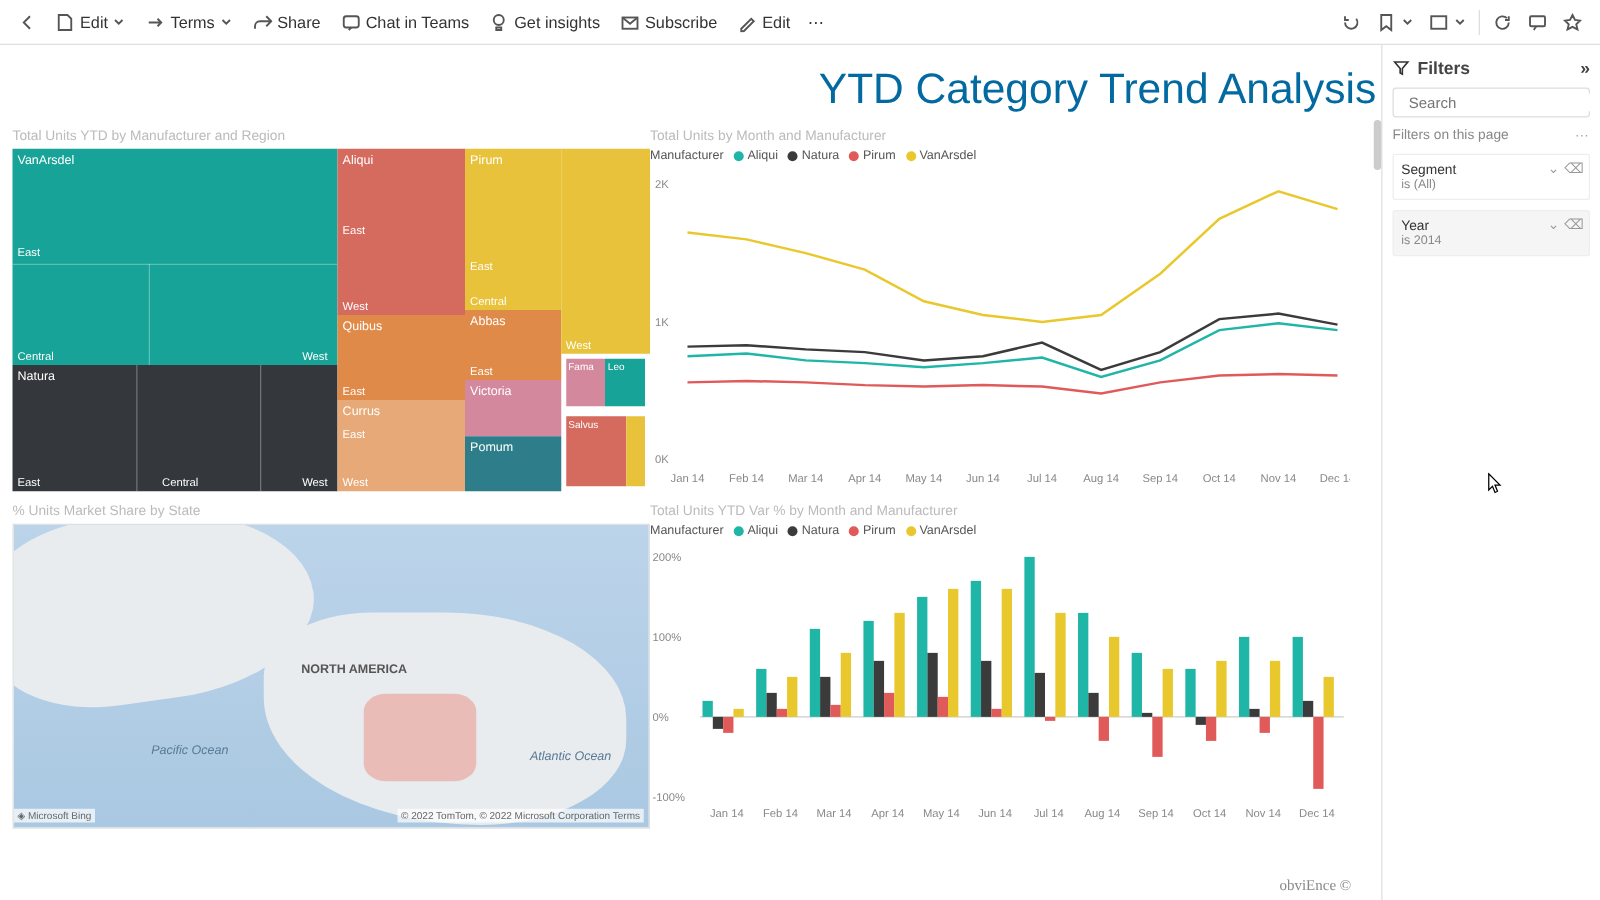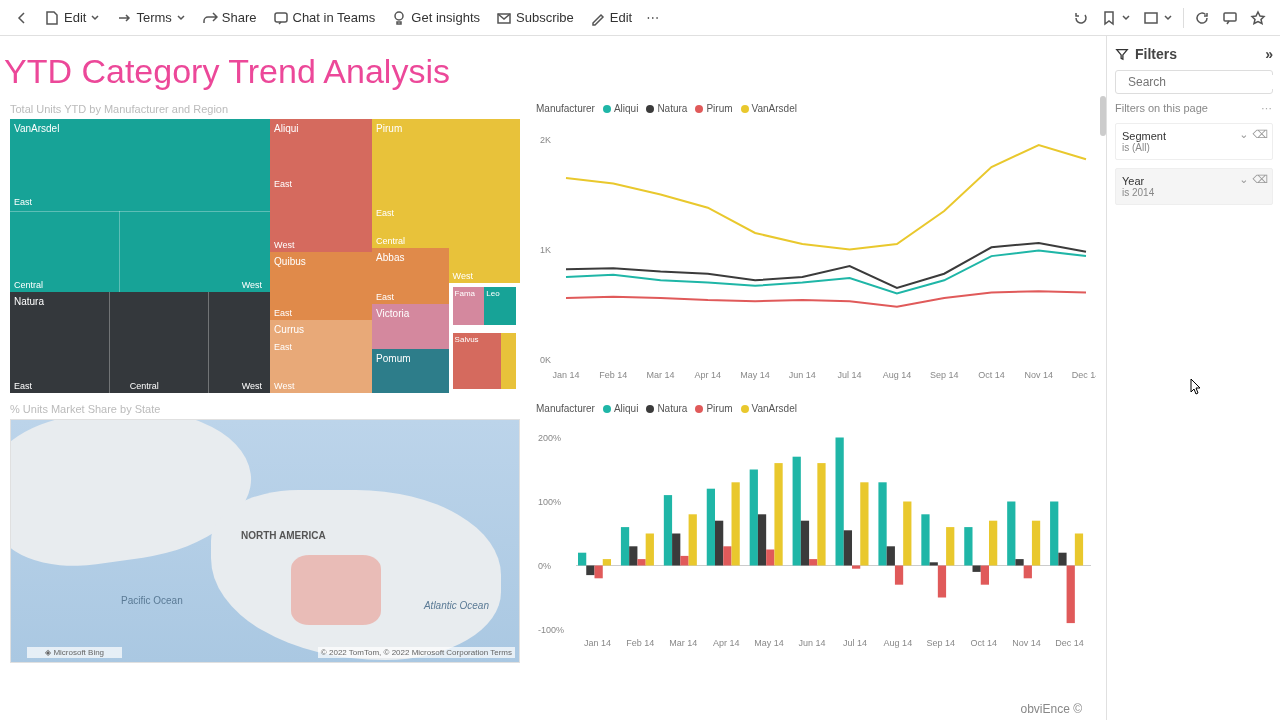--- a/index.html
+++ b/index.html
@@ -6,22 +6,22 @@
 body{width:1280px;height:720px;overflow:hidden;background:#fff;color:#333}
 .toolbar{height:36px;border-bottom:1px solid #e0e0e0;display:flex;align-items:center;padding:0 8px;font-size:13px;color:#333}
 .toolbar .tb-item{display:flex;align-items:center;gap:4px;padding:4px 8px;cursor:pointer}
 .toolbar .sp{flex:1}
 .toolbar svg{width:16px;height:16px;stroke:#555;fill:none;stroke-width:1.5}
 .toolbar .chev{width:10px;height:10px}
 .toolbar .icon-only{padding:4px 6px}
 .divider-v{width:1px;height:20px;background:#ddd;margin:0 4px}
 .main{display:flex;height:684px}
 .report{flex:1;padding:10px 4px 4px 4px;position:relative}
-.report-title{text-align:left;font-size:34px;font-weight:300;color:#ec4899;margin:6px 0 12px}
-.grid{display:grid;grid-template-columns:510px 560px;grid-template-rows:290px 260px;gap:10px 16px;padding:0 6px}
+.report-title{text-align:right;font-size:34px;font-weight:300;color:#0369a1;margin:6px 0 12px}
+.grid{display:grid;grid-template-columns:510px 560px;grid-template-rows:290px 260px;gap:10px 0;padding:0 6px}
 .vis{display:flex;flex-direction:column}
 .vis-title{font-size:11px;color:#bbb;margin-bottom:4px}
 .treemap{flex:1;display:flex;font-size:10px;color:#fff}
 .tm-col{display:flex;flex-direction:column}
 .tm-cell{position:relative;padding:4px;overflow:hidden}
 .tm-cell .mname{font-weight:500}
 .tm-sub{position:absolute;font-size:9px}
 .legend{font-size:10px;color:#555;display:flex;align-items:center;gap:8px;margin-bottom:2px}
 .legend .lg{display:flex;align-items:center;gap:3px}
 .legend .dot{width:8px;height:8px;border-radius:50%}
@@ -34,21 +34,21 @@
 .filters-hd .collapse{margin-left:auto;cursor:pointer}
 .search{display:flex;align-items:center;border:1px solid #ddd;border-radius:3px;padding:4px 6px;gap:6px}
 .search input{border:none;outline:none;flex:1;font-size:12px}
 .section-hd{font-size:11px;color:#888;display:flex;}
 .section-hd .dots{margin-left:auto;letter-spacing:1px;color:#aaa}
 .fcard{border:1px solid #eee;border-radius:2px;padding:6px 6px;font-size:11px;color:#555;position:relative}
 .fcard.locked{background:#f5f5f5}
 .fcard .fname{color:#333}
 .fcard .fval{color:#888;font-size:10px}
 .fcard .fctl{position:absolute;right:4px;top:4px;display:flex;gap:4px;color:#999}
-.footer-brand{position:absolute;right:24px;bottom:4px;font-size:12px;color:#888;font-family:Liberation Sans, sans-serif}
+.footer-brand{position:absolute;right:24px;bottom:4px;font-size:12px;color:#888;font-family:Liberation Serif, serif}
 .cursor{position:absolute;left:1190px;top:342px;width:12px;height:18px;pointer-events:none}
 .cursor svg{width:12px;height:18px}
 svg text{font-size:9px;fill:#888}
 </style>
 </head>
 <body>
 
 <div class="toolbar">
   <div class="tb-item icon-only">
       <svg viewBox="0 0 16 16">
@@ -197,20 +197,21 @@
             </div>
             <div class="tm-cell" style="flex:18;display:flex">
               <div style="flex:3;background:#d56a5e;padding:2px;font-size:8px">Salvus</div>
               <div style="flex:1;background:#e8c23a"></div>
             </div>
           </div>
         </div>
       </div>
 
       <div class="vis">
+        <div class="vis-title">Total Units by Month and Manufacturer</div>
         <div class="legend">
           <span>Manufacturer</span>
           <span class="lg">
               <span class="dot" style="background:#1fb6a7"></span>
               <span>Aliqui</span>
             </span>
           <span class="lg">
               <span class="dot" style="background:#3b3b3b"></span>
               <span>Natura</span>
             </span>
@@ -248,28 +249,29 @@
         </div>
       </div>
 
       <div class="vis">
         <div class="vis-title">% Units Market Share by State</div>
         <div class="map">
           <div class="land" style="left:-20px;top:-10px;width:260px;height:150px;border-radius:40% 60% 50% 40%;transform:rotate(-8deg)"></div>
           <div class="land" style="left:200px;top:70px;width:290px;height:170px;border-radius:30% 50% 40% 60%"></div>
           <div style="position:absolute;left:280px;top:135px;width:90px;height:70px;background:#e9a8a0;opacity:.7;border-radius:20%"></div>
           <div style="position:absolute;left:230px;top:110px;font-size:10px;font-weight:600;color:#555">NORTH AMERICA</div>
-          <div style="position:absolute;left:110px;top:175px;font-size:10px;color:#5a7a95;text-align:center;line-height:1.1">Pacific Ocean</div>
+          <div style="position:absolute;left:110px;top:175px;font-size:10px;color:#5a7a95;font-style:italic;text-align:center;line-height:1.1">Pacific Ocean</div>
           <div style="position:absolute;right:30px;top:180px;font-size:10px;color:#5a7a95;font-style:italic;text-align:center;line-height:1.1">Atlantic Ocean</div>
-          <div style="position:absolute;left:16px;bottom:4px;font-size:8px;color:#666;background:rgba(255,255,255,.7);padding:1px 18px">◈ <span>Microsoft Bing</span></div>
+          <div style="position:absolute;left:0;bottom:4px;font-size:8px;color:#666;background:rgba(255,255,255,.7);padding:1px 3px">◈ <span>Microsoft Bing</span></div>
           <div style="position:absolute;right:4px;bottom:4px;font-size:8px;color:#666;background:rgba(255,255,255,.7);padding:1px 3px">© 2022 TomTom, © 2022 Microsoft Corporation    Terms</div>
         </div>
       </div>
 
       <div class="vis">
+        <div class="vis-title">Total Units YTD Var % by Month and Manufacturer</div>
         <div class="legend">
           <span>Manufacturer</span>
           <span class="lg">
               <span class="dot" style="background:#1fb6a7"></span>
               <span>Aliqui</span>
             </span>
           <span class="lg">
               <span class="dot" style="background:#3b3b3b"></span>
               <span>Natura</span>
             </span>

